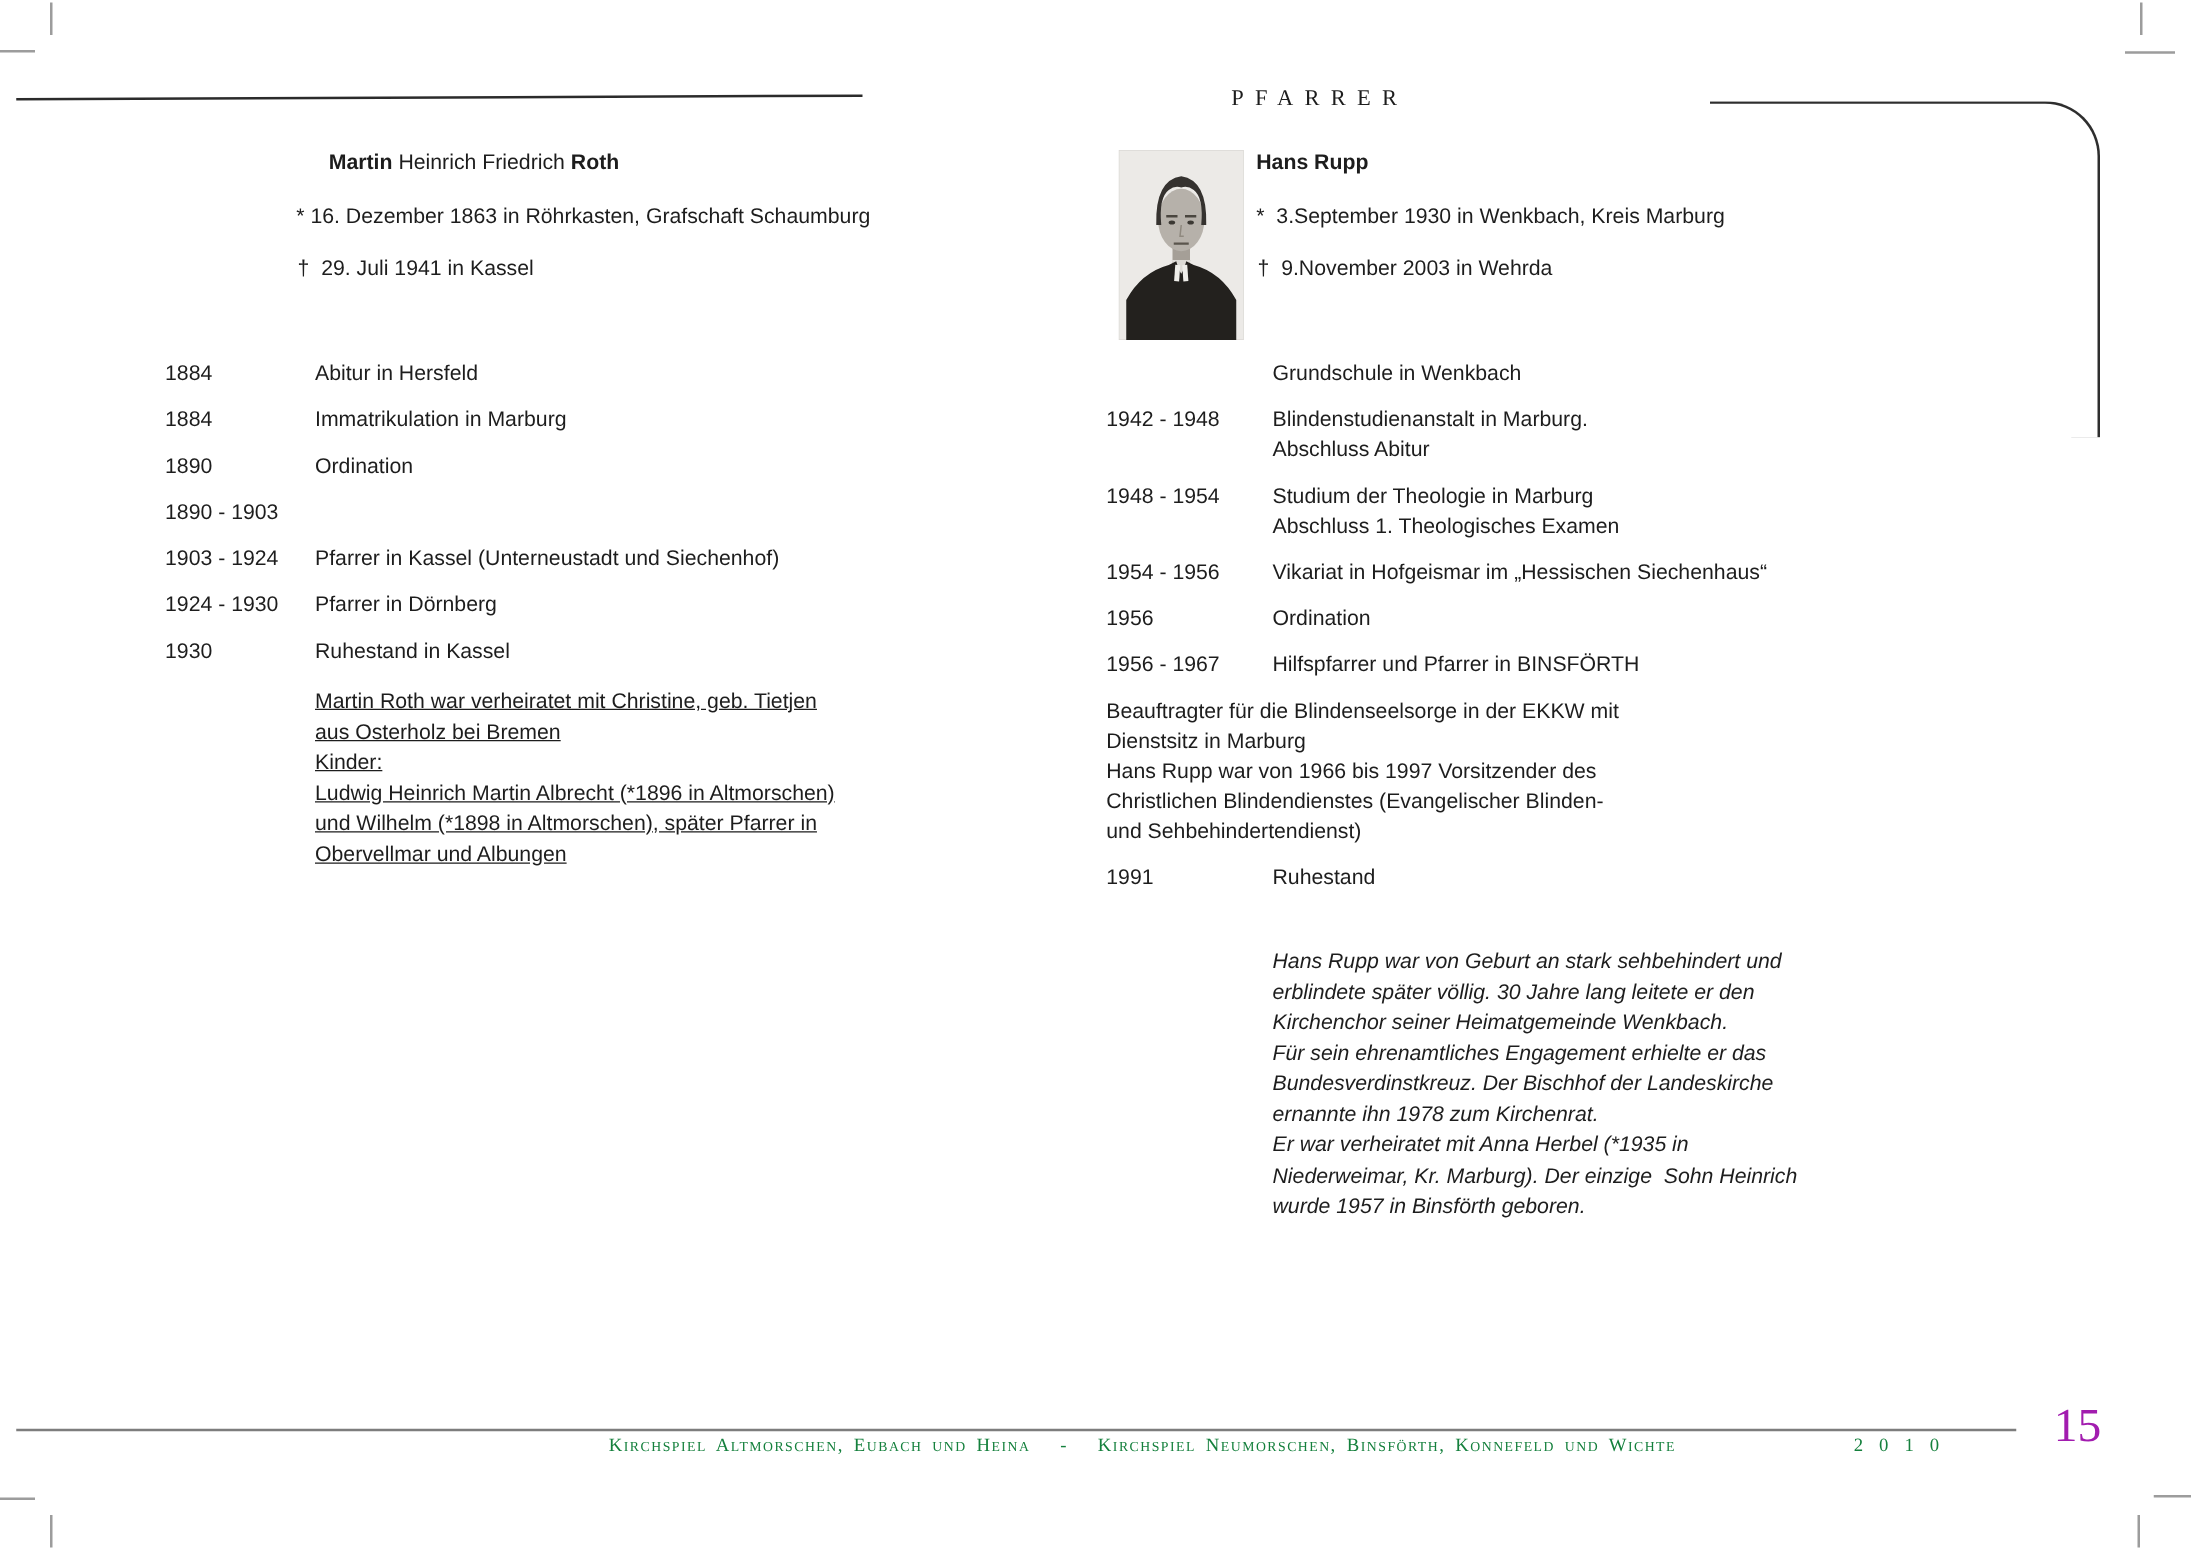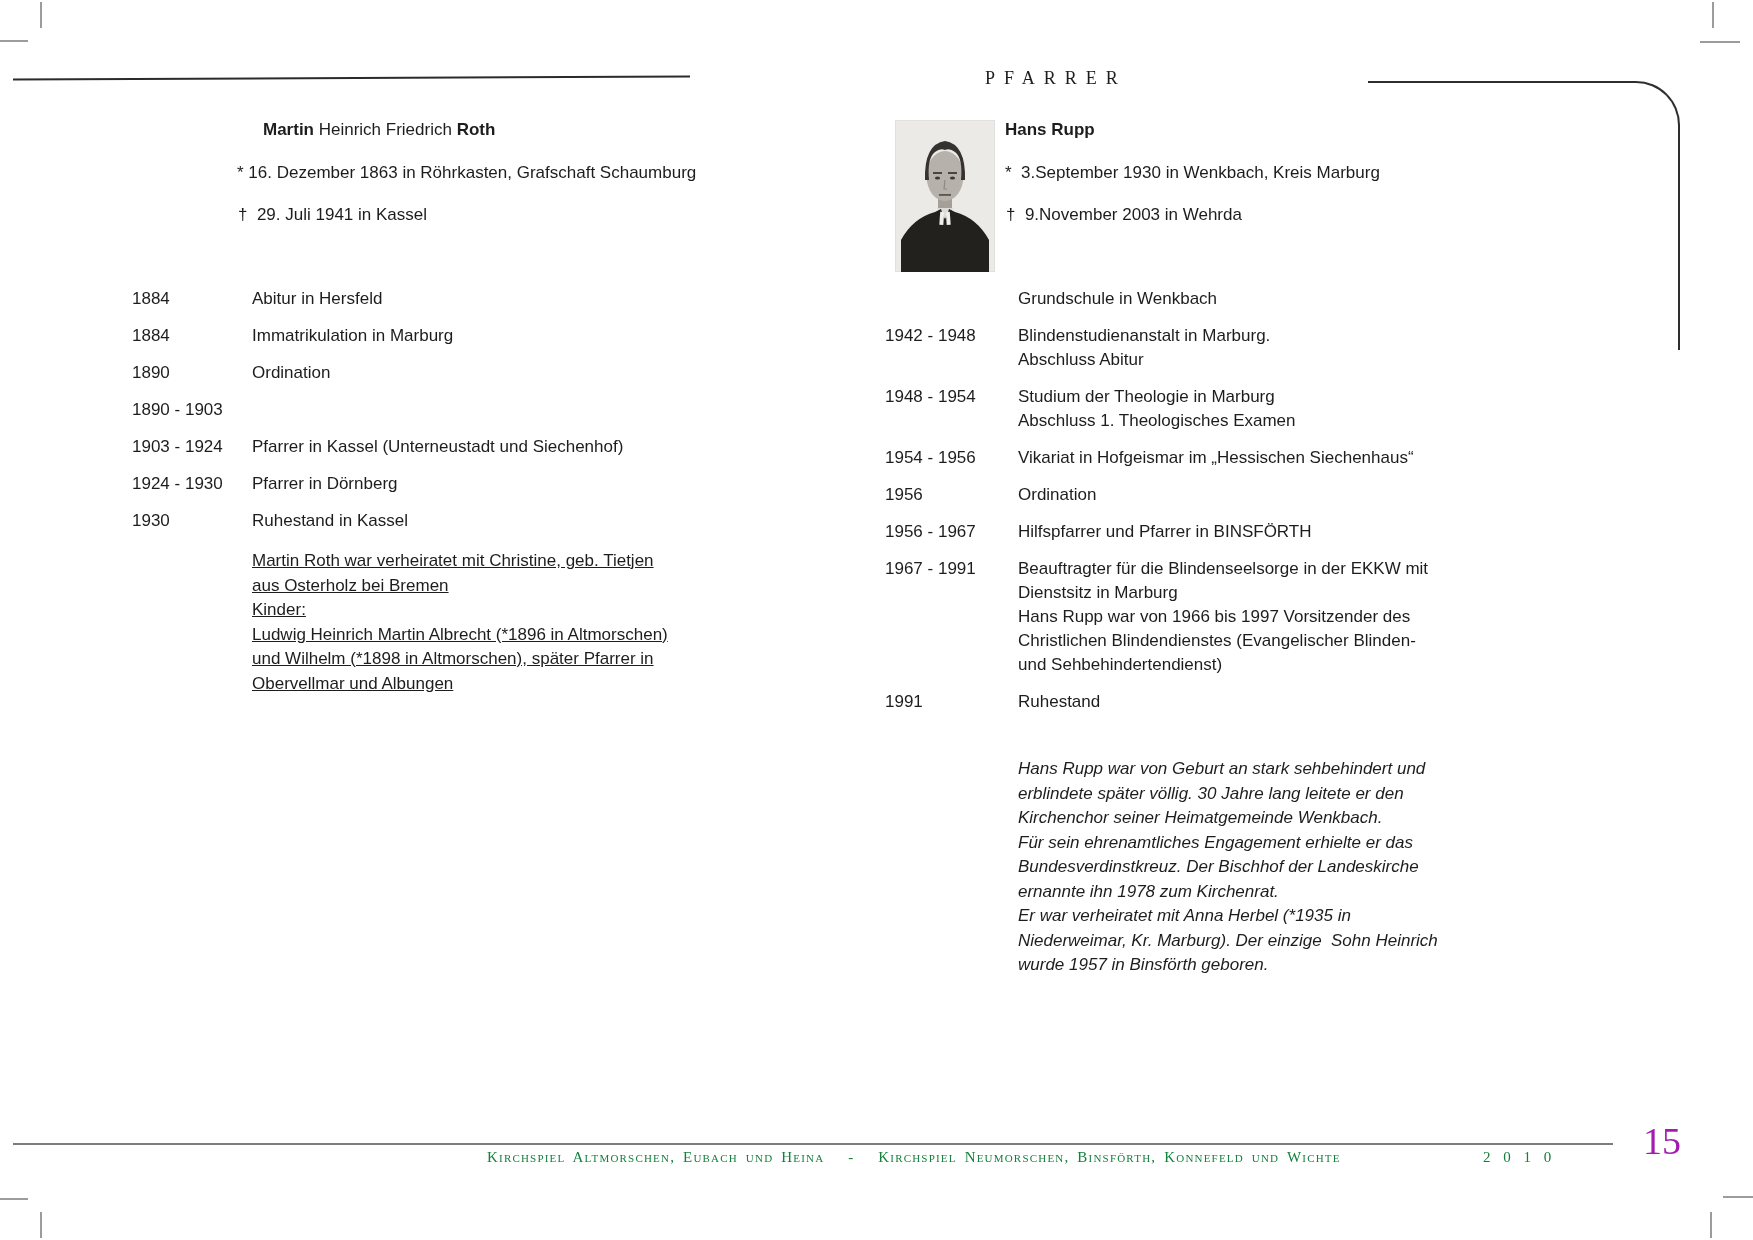--- a/index.html
+++ b/index.html
@@ -178,21 +178,20 @@
     </div>
     <div class="trow">
       <div class="tdate">1956</div>
       <div class="ttext">Ordination</div>
     </div>
     <div class="trow">
       <div class="tdate">1956 - 1967</div>
       <div class="ttext">Hilfspfarrer und Pfarrer in BINSFÖRTH</div>
     </div>
     <div class="trow">
-      <div class="tdate">1967 - 1991</div>
       <div class="ttext">Beauftragter für die Blindenseelsorge in der EKKW mit
 Dienstsitz in Marburg
 Hans Rupp war von 1966 bis 1997 Vorsitzender des
 Christlichen Blindendienstes (Evangelischer Blinden-
 und Sehbehindertendienst)</div>
     </div>
     <div class="trow">
       <div class="tdate">1991</div>
       <div class="ttext">Ruhestand</div>
     </div>

